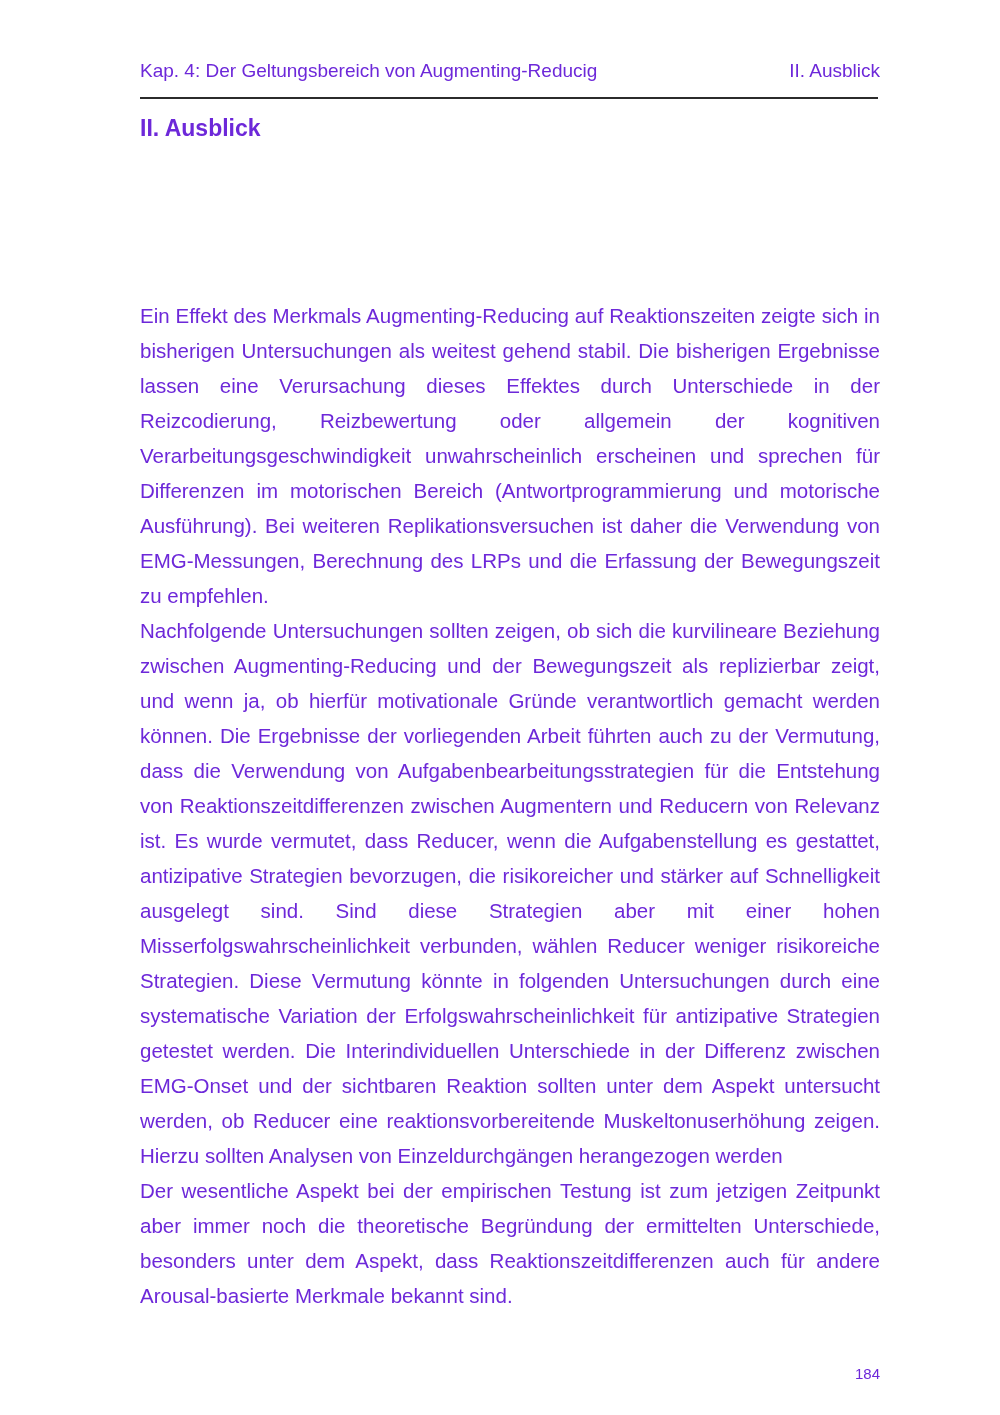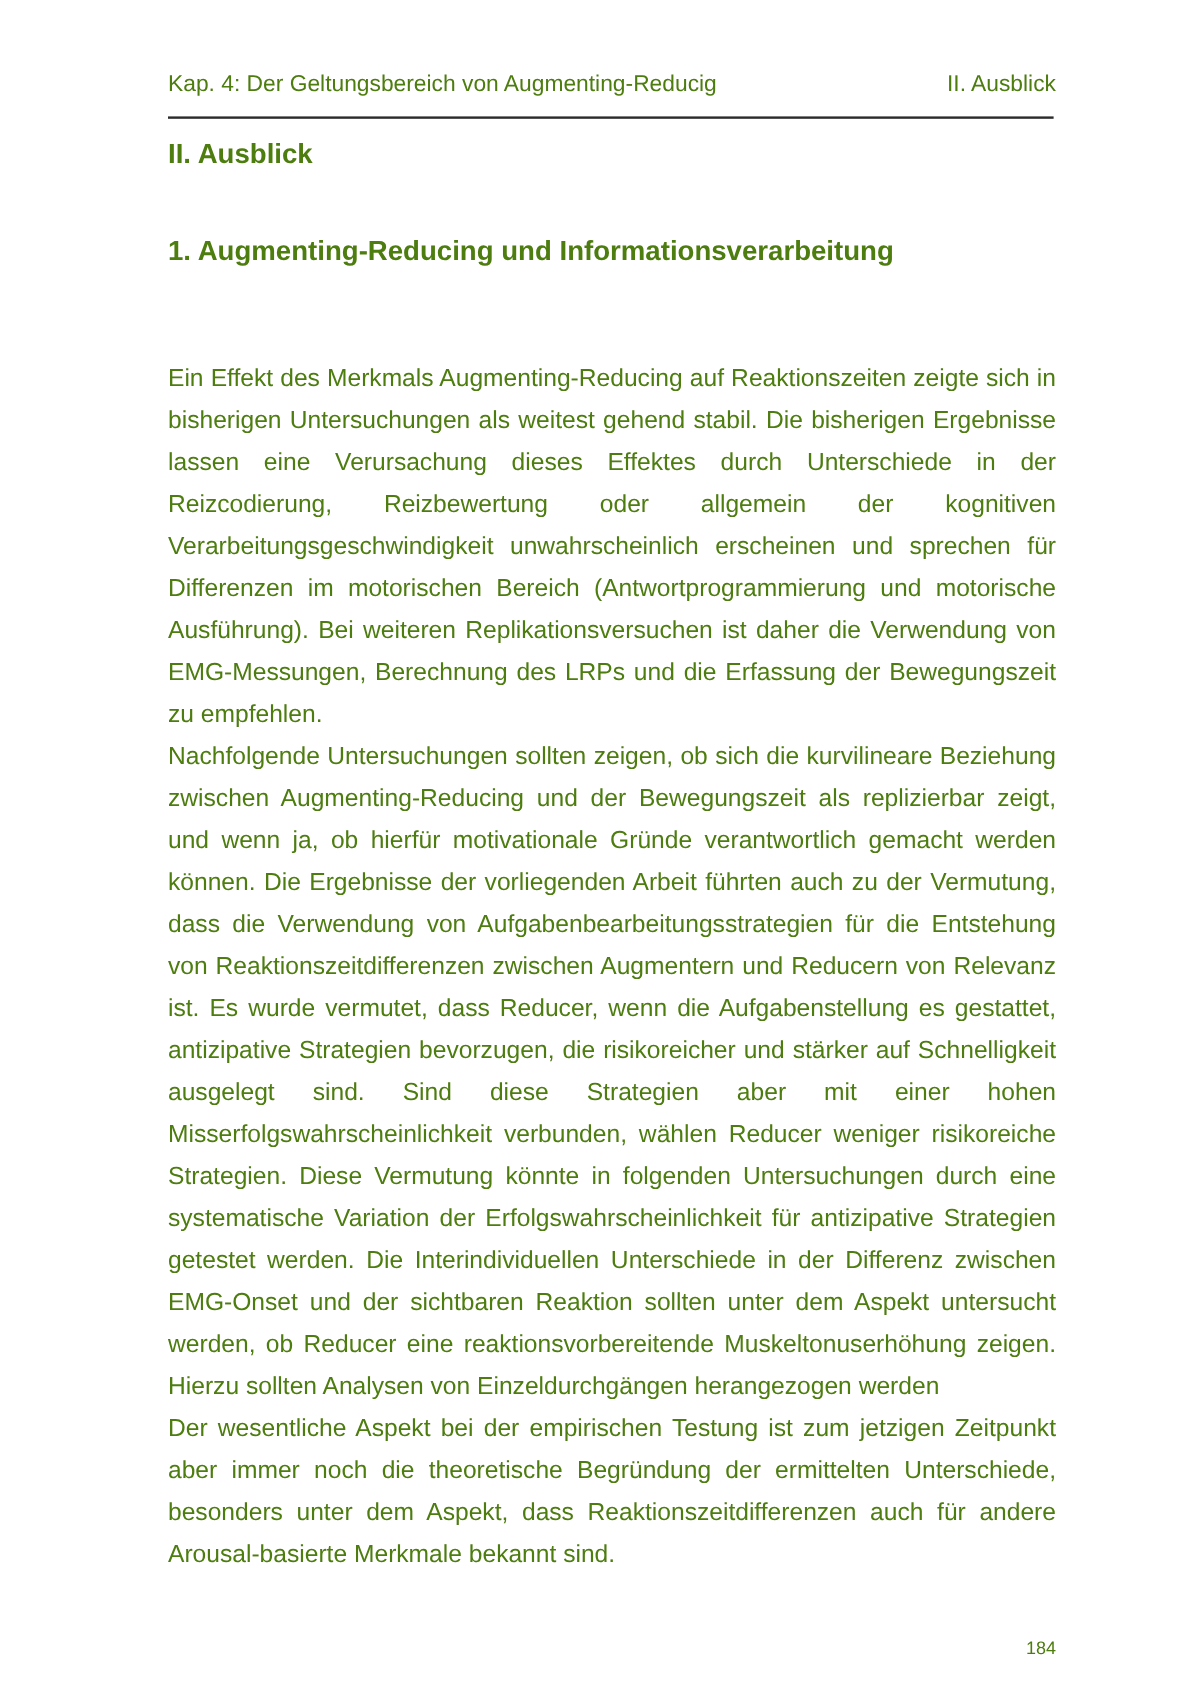--- a/index.html
+++ b/index.html
@@ -5,21 +5,21 @@
   html, body {
     margin: 0;
     padding: 0;
     background: #ffffff;
   }
   .page {
     position: relative;
     width: 1000px;
     height: 1415px;
     background: #ffffff;
-    color: #4d7c0f;
+    color: #6d28d9;
     font-family: "Liberation Sans", sans-serif;
     overflow: hidden;
   }
   .running-header {
     position: absolute;
     top: 60px;
     left: 140px;
     width: 740px;
     display: flex;
     justify-content: space-between;
@@ -87,21 +87,20 @@
 
   <div class="running-header">
     <span>Kap. 4: Der Geltungsbereich von Augmenting-Reducig</span>
     <span>II. Ausblick</span>
   </div>
 
   <div class="header-divider"></div>
 
   <h1 class="section-heading">II. Ausblick</h1>
 
-  <h2 class="subsection-heading">1. Augmenting-Reducing und Informationsverarbeitung</h2>
 
   <div class="body-text">
     <p>Ein Effekt des Merkmals Augmenting-Reducing auf Reaktionszeiten zeigte sich in bisherigen Untersuchungen als weitest gehend stabil. Die bisherigen Ergebnisse lassen eine Verursachung dieses Effektes durch Unterschiede in der Reizcodierung, Reizbewertung oder allgemein der kognitiven Verarbeitungsgeschwindigkeit unwahrscheinlich erscheinen und sprechen für Differenzen im motorischen Bereich (Antwortprogrammierung und motorische Ausführung). Bei weiteren Replikationsversuchen ist daher die Verwendung von EMG-Messungen, Berechnung des LRPs und die Erfassung der Bewegungszeit zu empfehlen.</p>
     <p>Nachfolgende Untersuchungen sollten zeigen, ob sich die kurvilineare Beziehung zwischen Augmenting-Reducing und der Bewegungszeit als replizierbar zeigt, und wenn ja, ob hierfür motivationale Gründe verantwortlich gemacht werden können. Die Ergebnisse der vorliegenden Arbeit führten auch zu der Vermutung, dass die Verwendung von Aufgabenbearbeitungsstrategien für die Entstehung von Reaktionszeitdifferenzen zwischen Augmentern und Reducern von Relevanz ist. Es wurde vermutet, dass Reducer, wenn die Aufgabenstellung es gestattet, antizipative Strategien bevorzugen, die risikoreicher und stärker auf Schnelligkeit ausgelegt sind. Sind diese Strategien aber mit einer hohen Misserfolgswahrscheinlichkeit verbunden, wählen Reducer weniger risikoreiche Strategien. Diese Vermutung könnte in folgenden Untersuchungen durch eine systematische Variation der Erfolgswahrscheinlichkeit für antizipative Strategien getestet werden. Die Interindividuellen Unterschiede in der Differenz zwischen EMG-Onset und der sichtbaren Reaktion sollten unter dem Aspekt untersucht werden, ob Reducer eine reaktionsvorbereitende Muskeltonuserhöhung zeigen. Hierzu sollten Analysen von Einzeldurchgängen herangezogen werden</p>
     <p>Der wesentliche Aspekt bei der empirischen Testung ist zum jetzigen Zeitpunkt aber immer noch die theoretische Begründung der ermittelten Unterschiede, besonders unter dem Aspekt, dass Reaktionszeitdifferenzen auch für andere Arousal-basierte Merkmale bekannt sind.</p>
   </div>
 
   <div class="page-number">184</div>
 
 </div>

